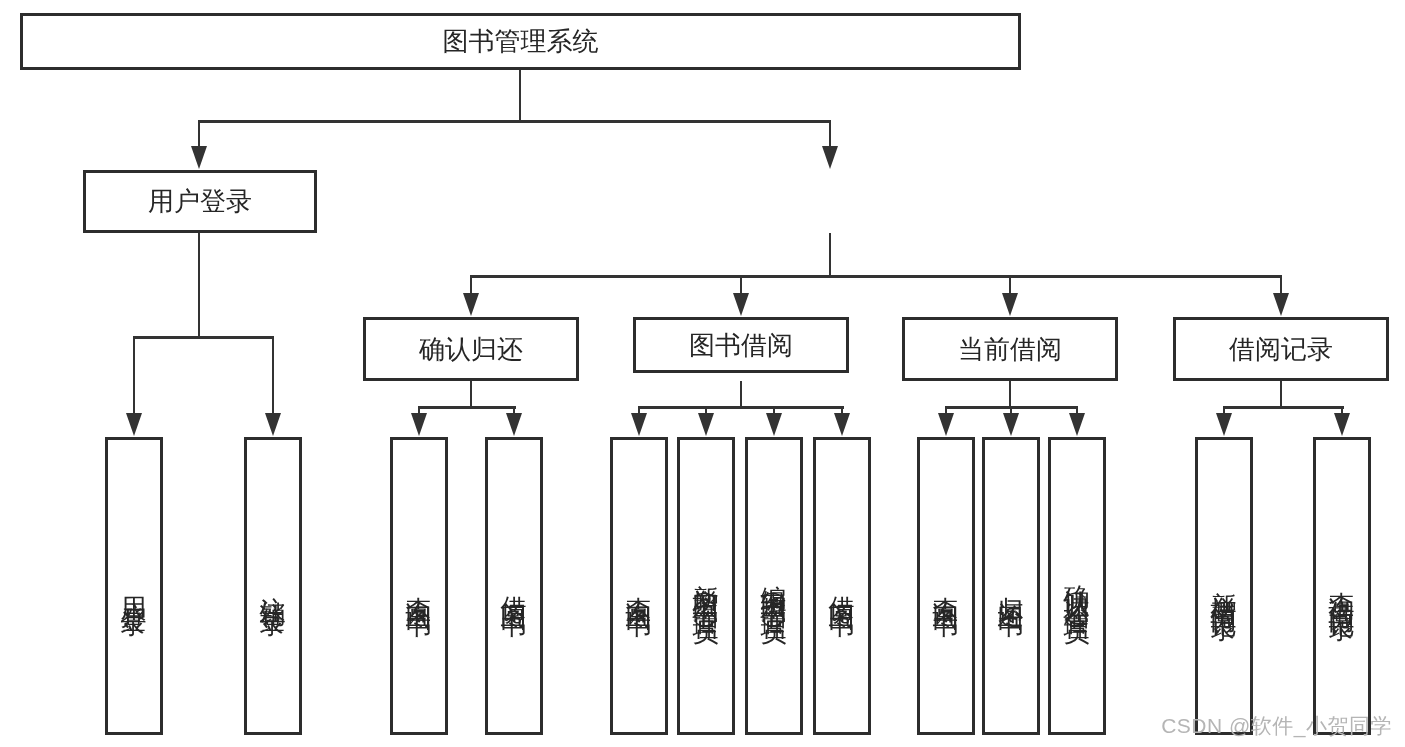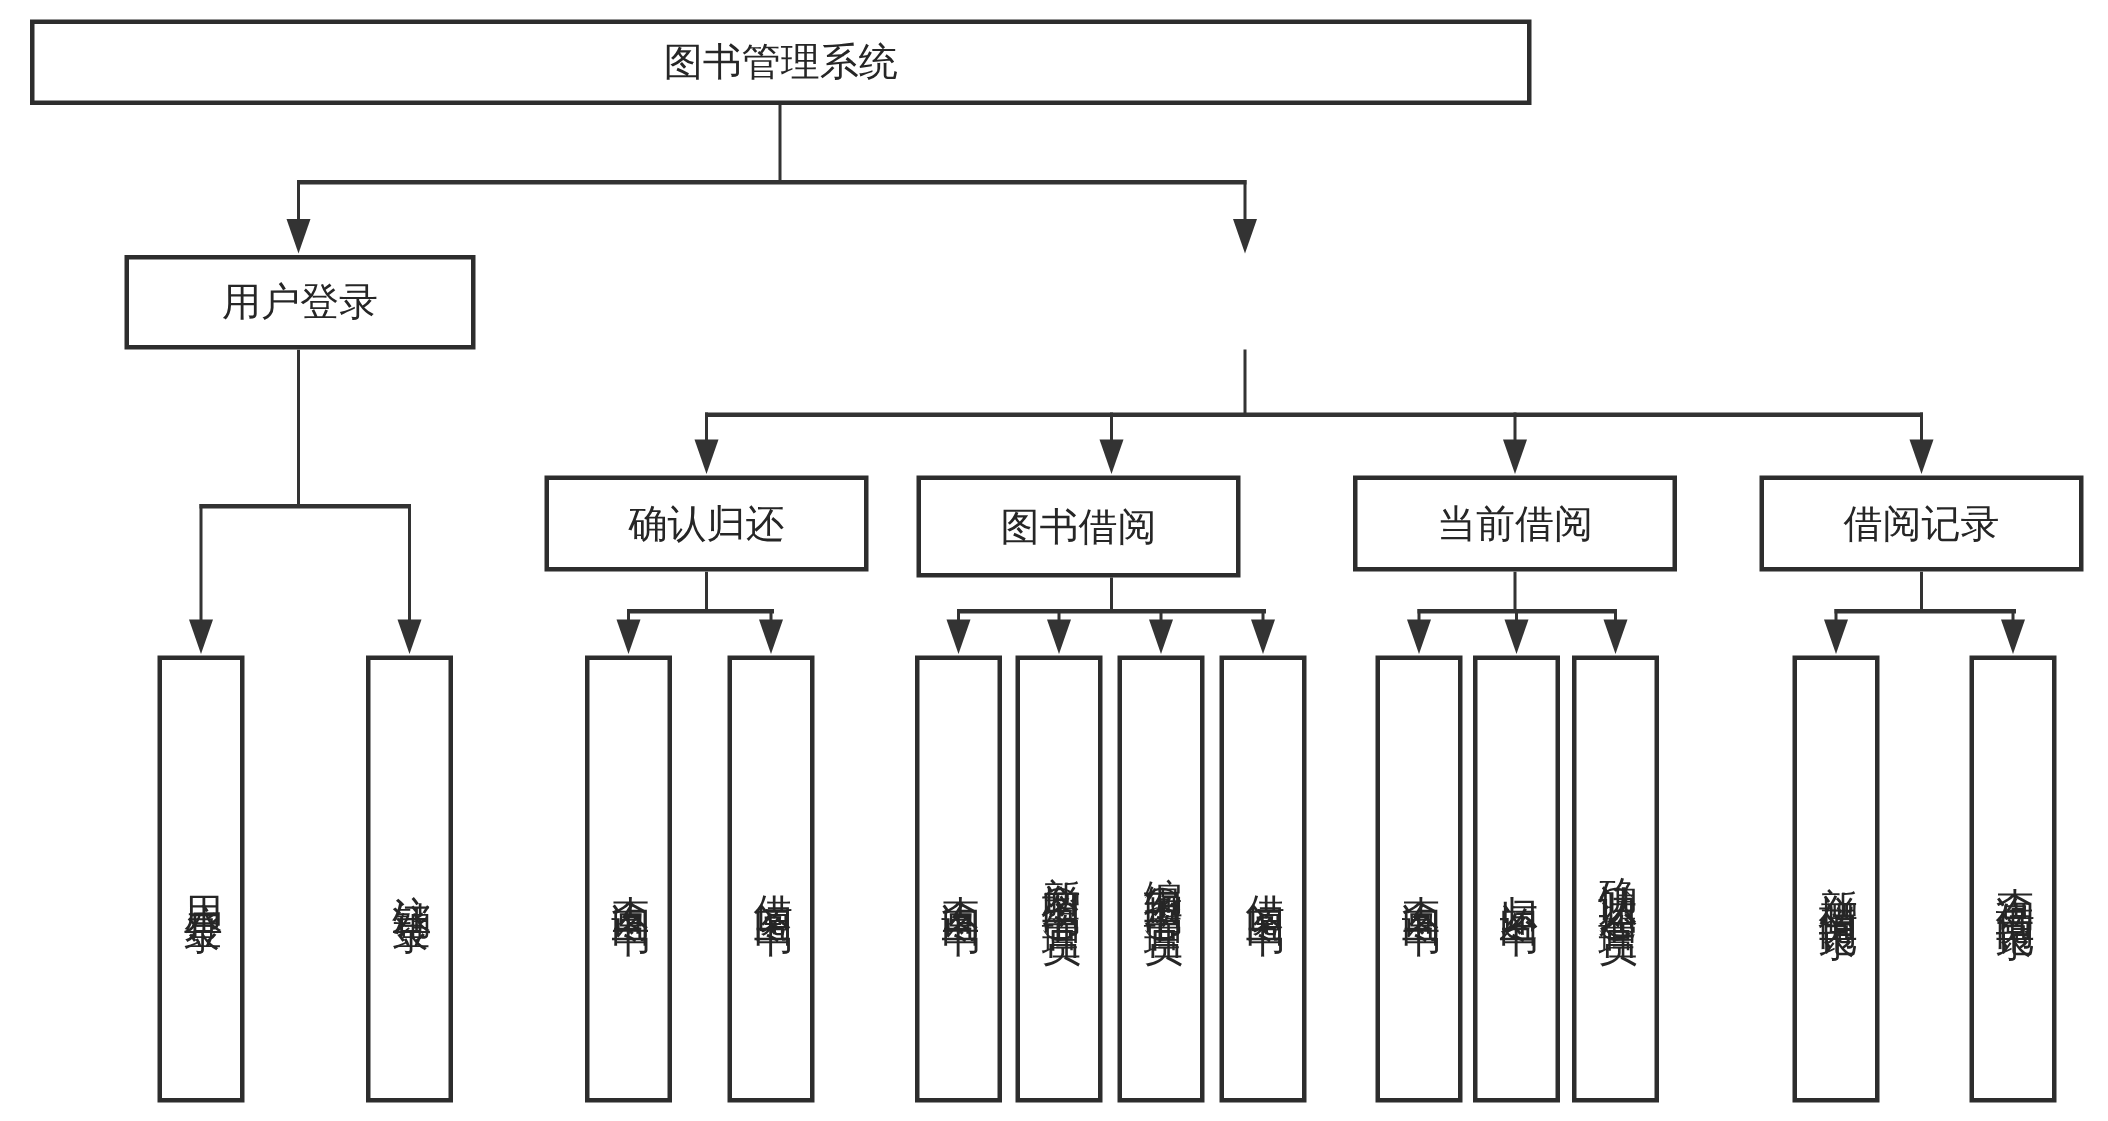--- a/index.html
+++ b/index.html
@@ -1,18 +1,18 @@
 <!DOCTYPE html>
 <html><head>
 <meta charset="utf-8">
 <style>
   html,body{margin:0;padding:0;background:#fff;}
   .canvas{
     position:relative;width:1405px;height:747px;background:#ffffff;
-    font-family:Liberation Mono, monospace;overflow:hidden;
+    font-family:Liberation Sans, sans-serif;overflow:hidden;
   }
   .node{
     position:absolute;box-sizing:border-box;
     border:3px solid #2d2d2d;background:#ffffff;
     display:flex;align-items:center;justify-content:center;
     color:#262626;font-size:26px;z-index:1;
   }
   .node .lbl{white-space:nowrap;}
   .node.v .lbl{
     writing-mode:vertical-rl;text-orientation:mixed;
@@ -41,21 +41,21 @@
 
   <div class="node" style="left:83px;top:170px;width:234px;height:63px">
     <span class="lbl">用户登录</span>
   </div>
 
 
   <div class="node" style="left:363px;top:317px;width:216px;height:64px">
     <span class="lbl">确认归还</span>
   </div>
 
-  <div class="node" style="left:611px;top:317px;width:216px;height:68px">
+  <div class="node" style="left:633px;top:317px;width:216px;height:56px">
     <span class="lbl">图书借阅</span>
   </div>
 
   <div class="node" style="left:902px;top:317px;width:216px;height:64px">
     <span class="lbl">当前借阅</span>
   </div>
 
   <div class="node" style="left:1173px;top:317px;width:216px;height:64px">
     <span class="lbl">借阅记录</span>
   </div>
@@ -156,14 +156,15 @@
   <div class="vl" style="left:1075.75px;top:406px;height:10px"></div>
   <div class="ah" style="left:1069px;top:413px"></div>
 
   <div class="vl" style="left:1279.75px;top:381px;height:27px"></div>
   <div class="hl" style="left:1222.75px;top:406px;width:121.5px"></div>
   <div class="vl" style="left:1222.75px;top:406px;height:10px"></div>
   <div class="ah" style="left:1216px;top:413px"></div>
   <div class="vl" style="left:1340.75px;top:406px;height:10px"></div>
   <div class="ah" style="left:1334px;top:413px"></div>
 
+  <div class="watermark">CSDN @软件_小贺同学</div>
 
 </div>
 
 </body></html>

